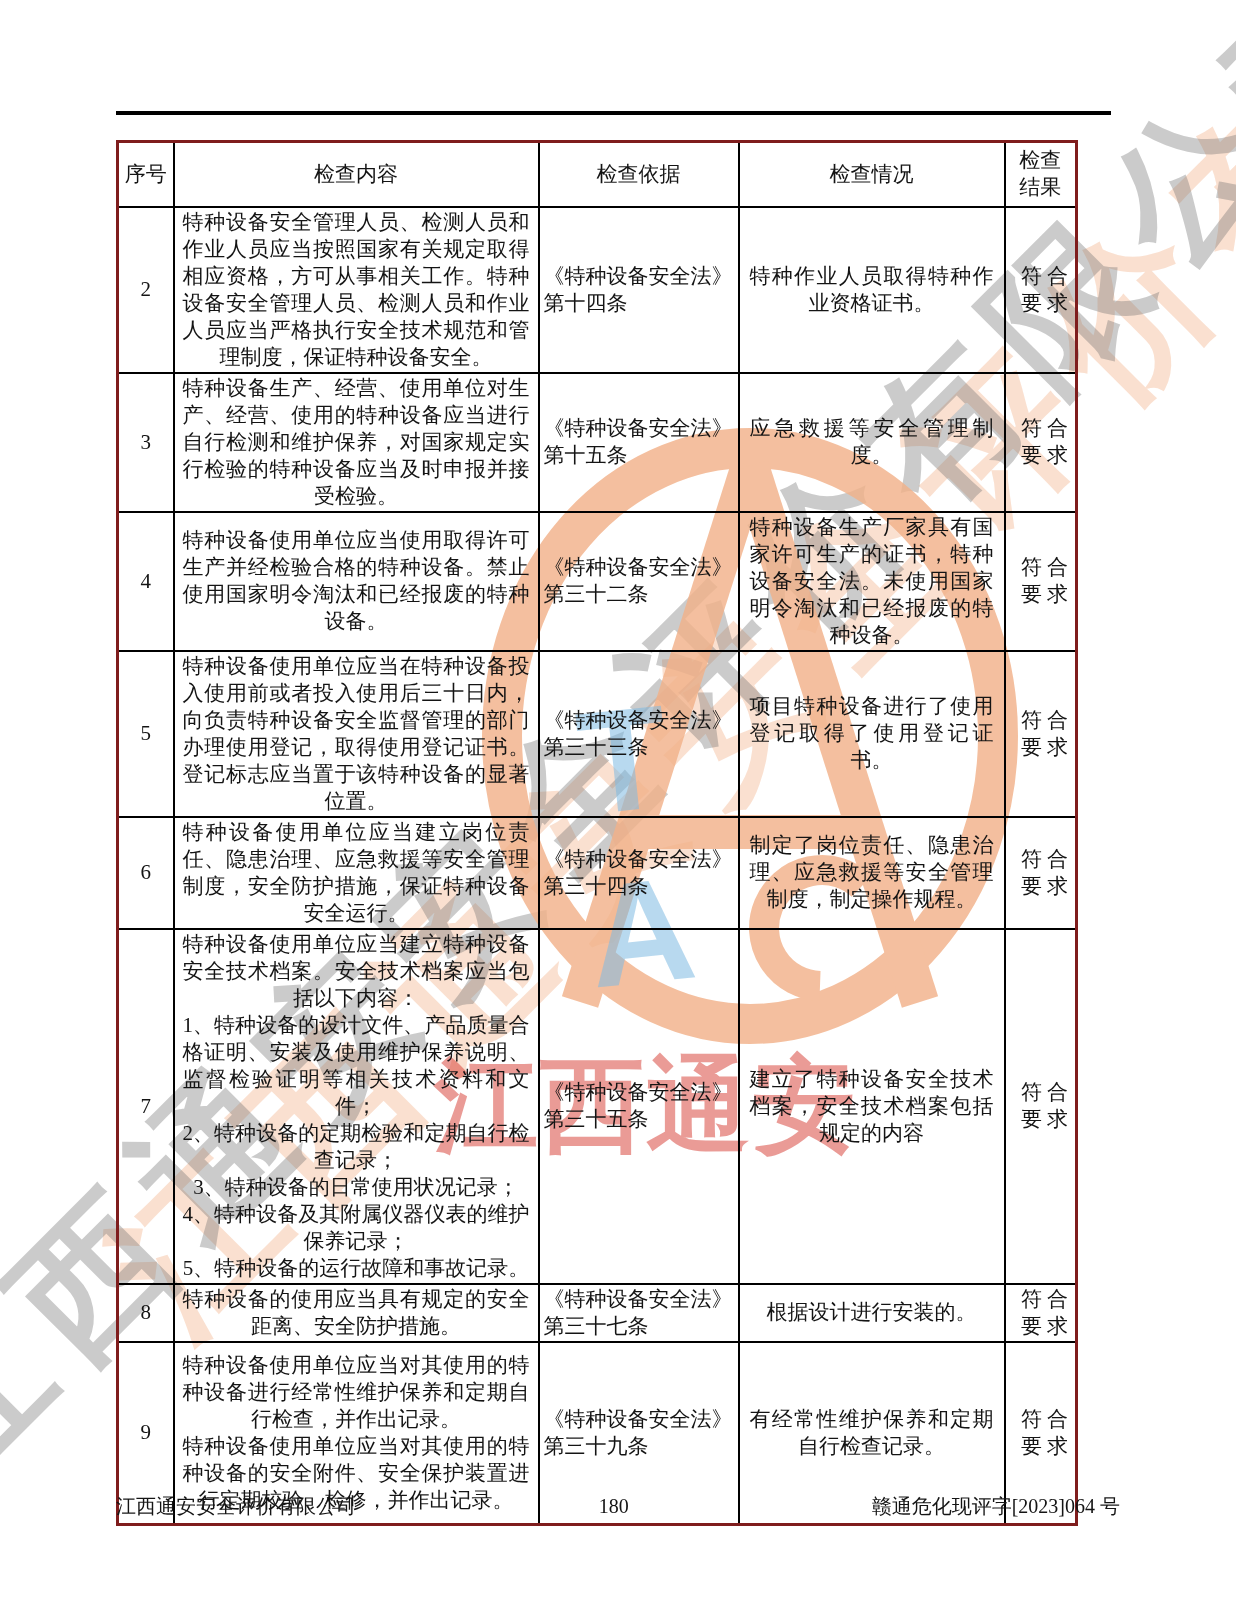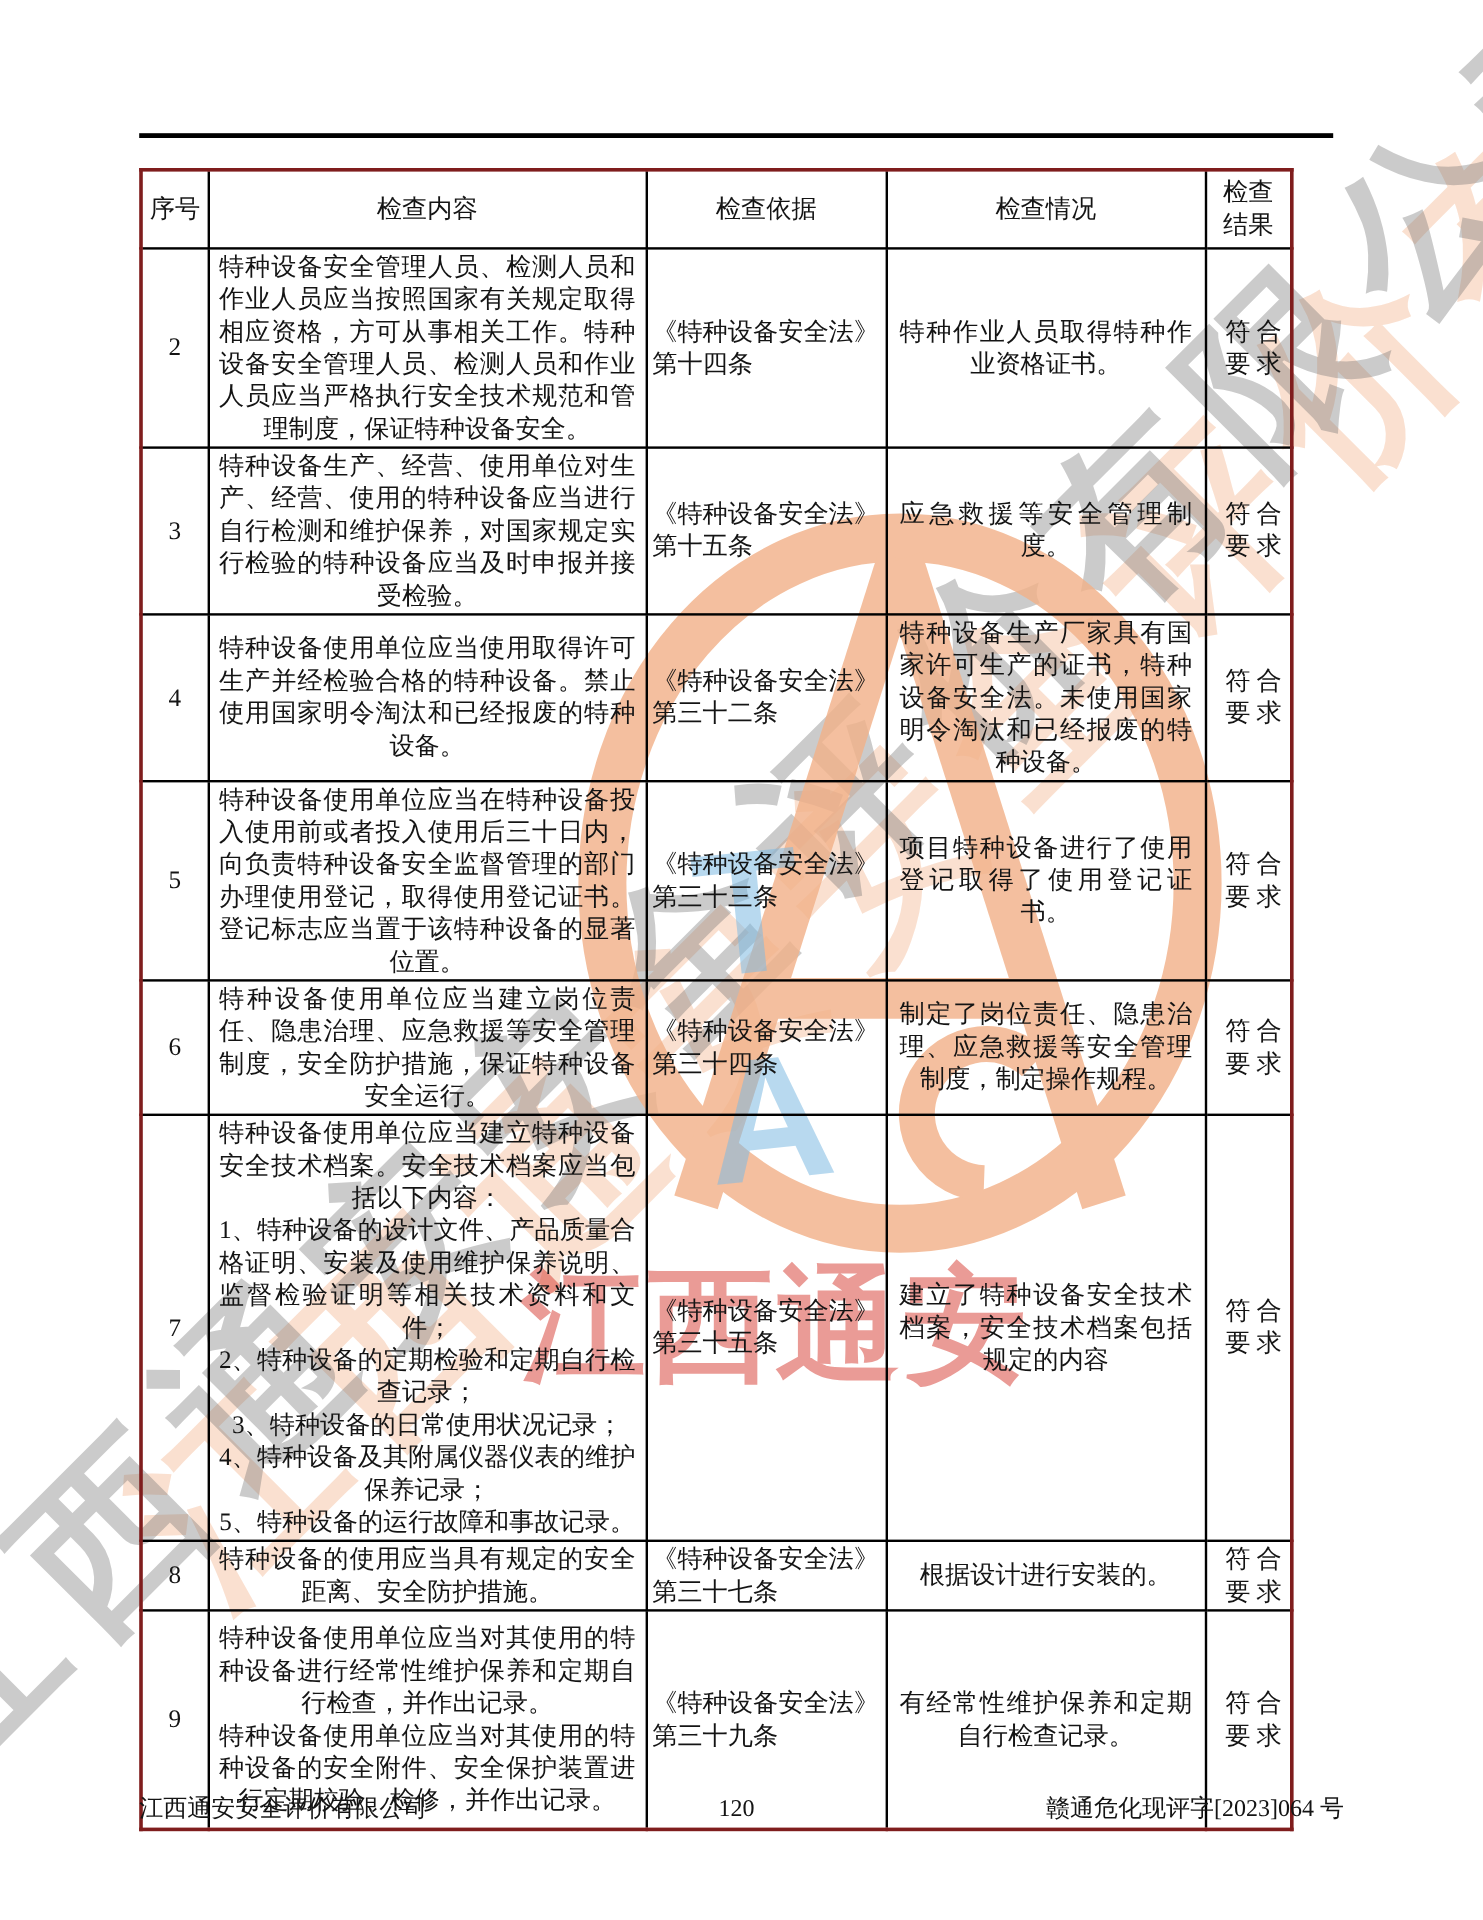--- a/index.html
+++ b/index.html
@@ -218,18 +218,18 @@
     <td class="cell-basis">《特种设备安全法》
 第三十九条</td>
     <td class="cell-situation">有经常性维护保养和定期自行检查记录。</td>
     <td class="cell-result">符合要求</td>
   </tr>
 </tbody>
     </table>
 
     <div class="page-footer">
       <span>江西通安安全评价有限公司</span>
-      <span>120</span>
+      <span>180</span>
       <span>赣通危化现评字[2023]064 号</span>
     </div>
 
   </div>
 </div>
 
 </body></html>

